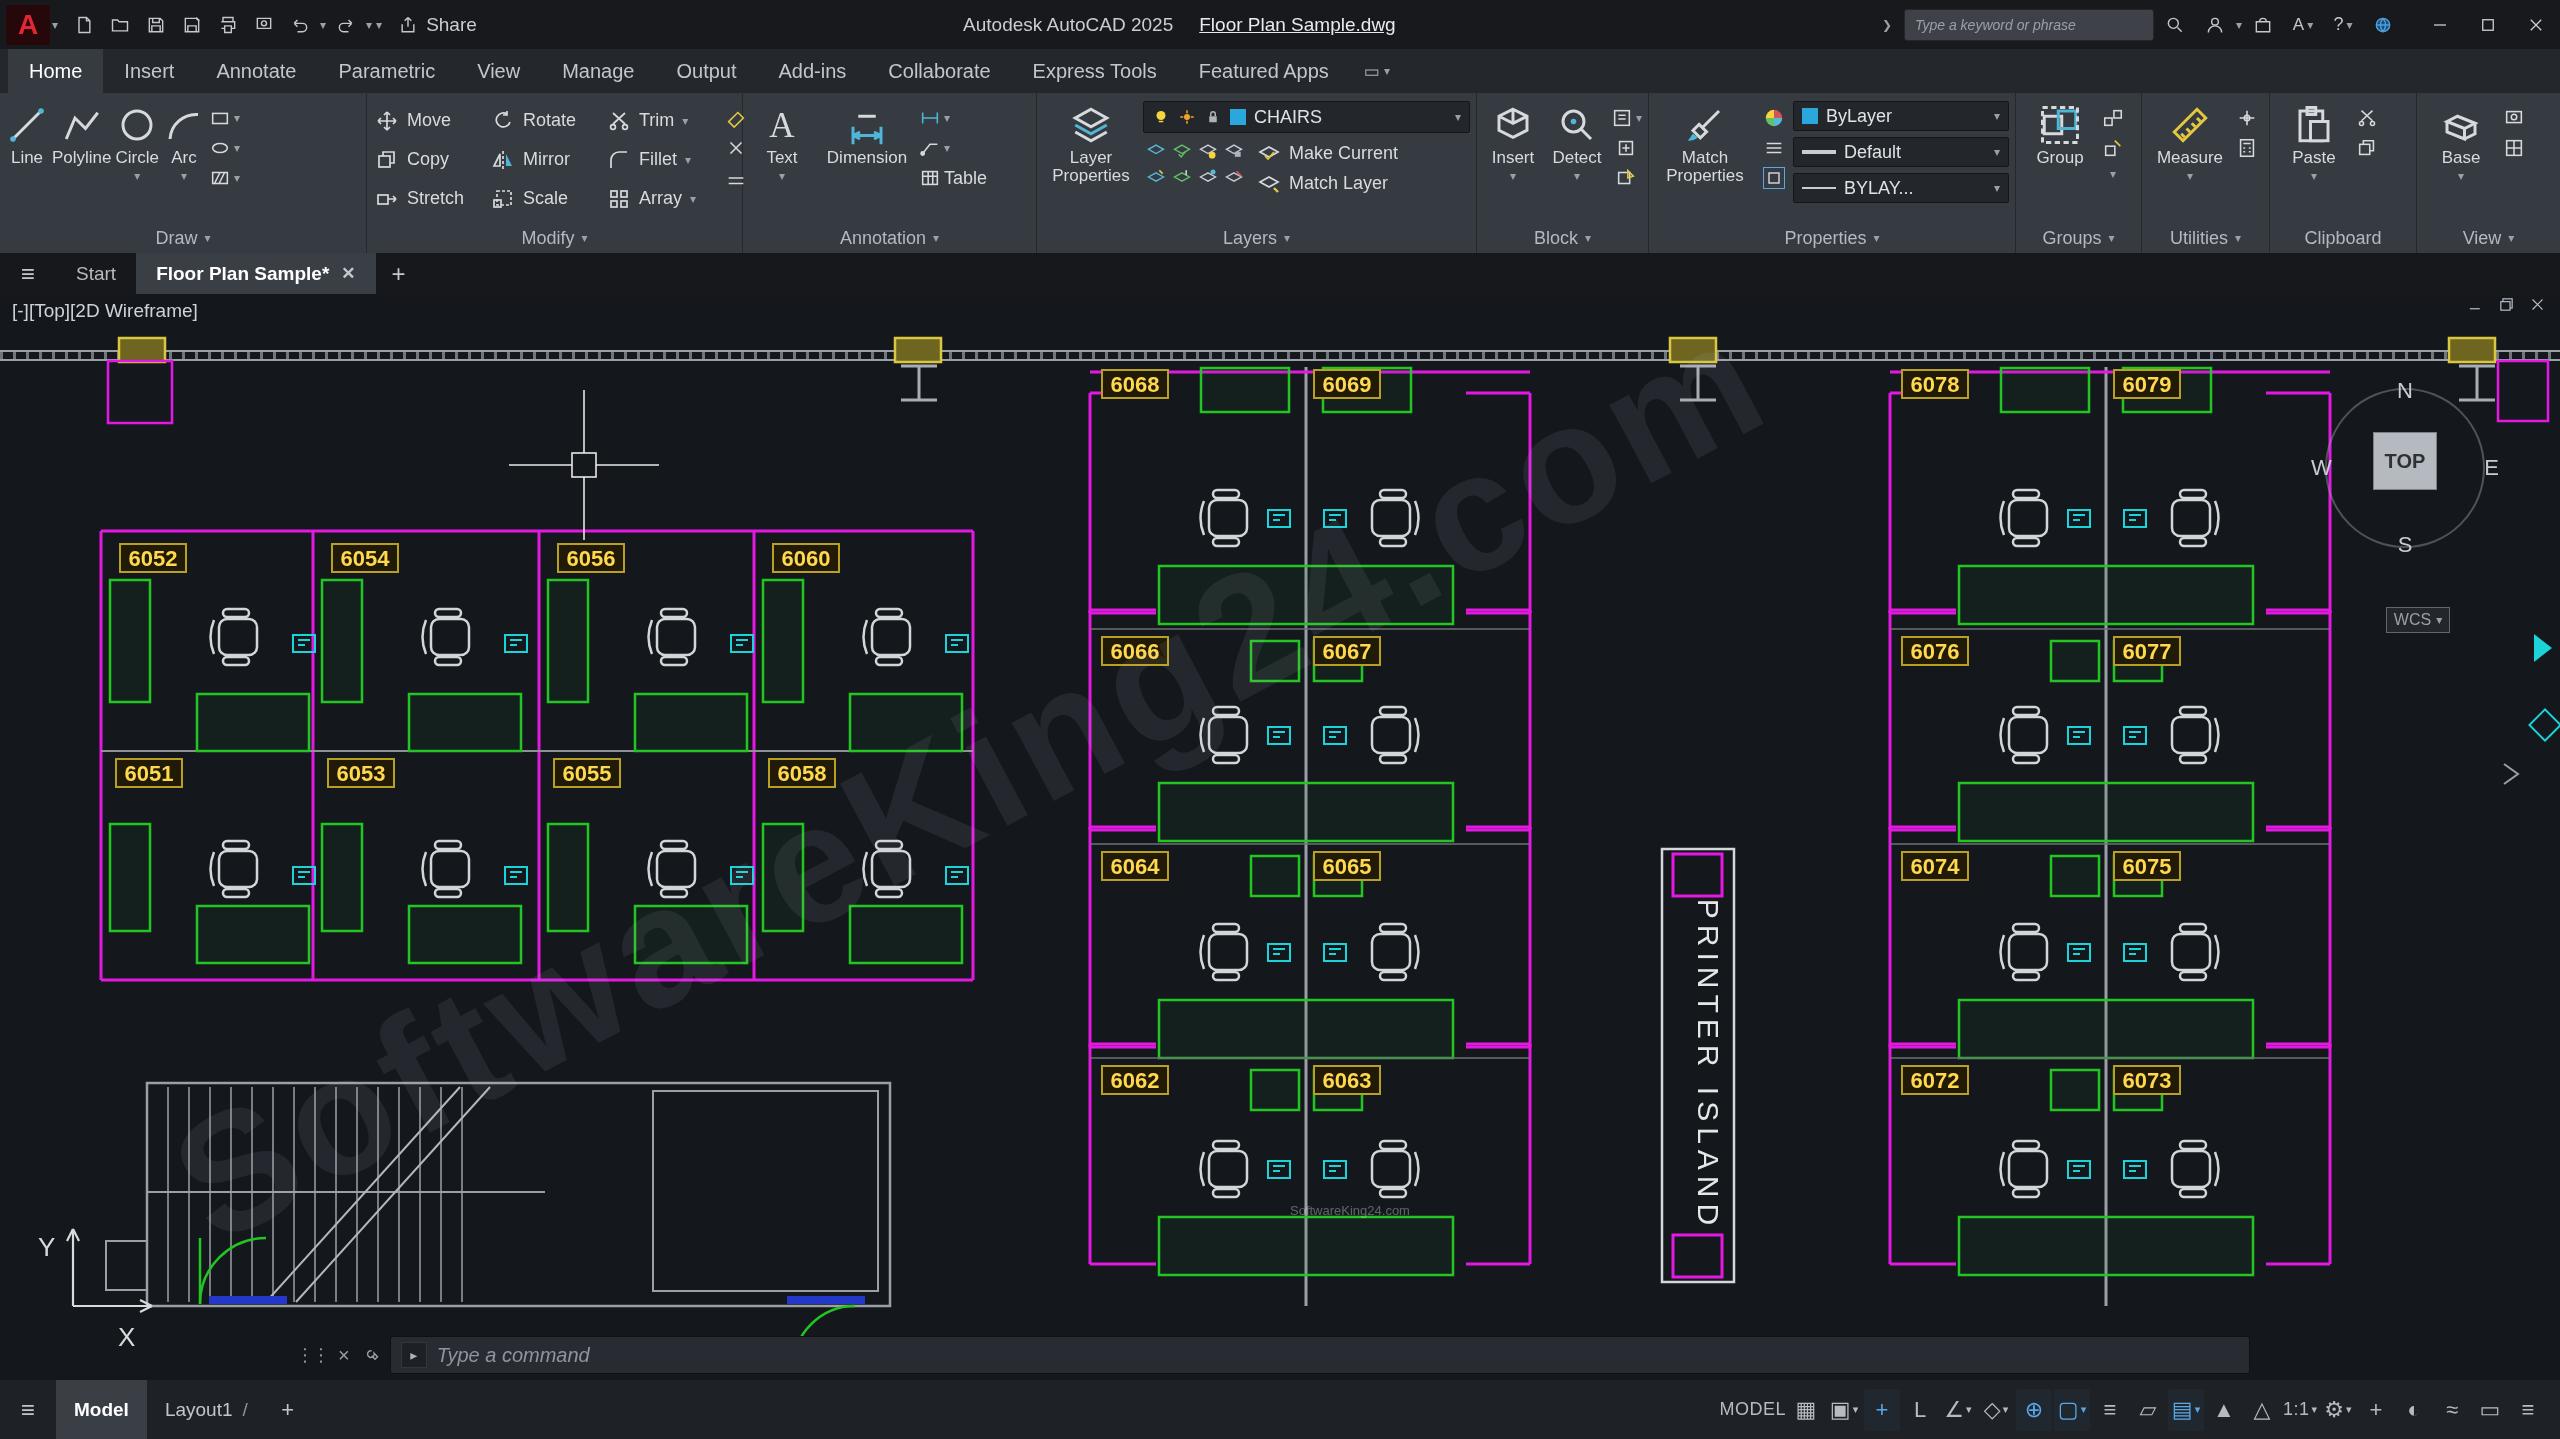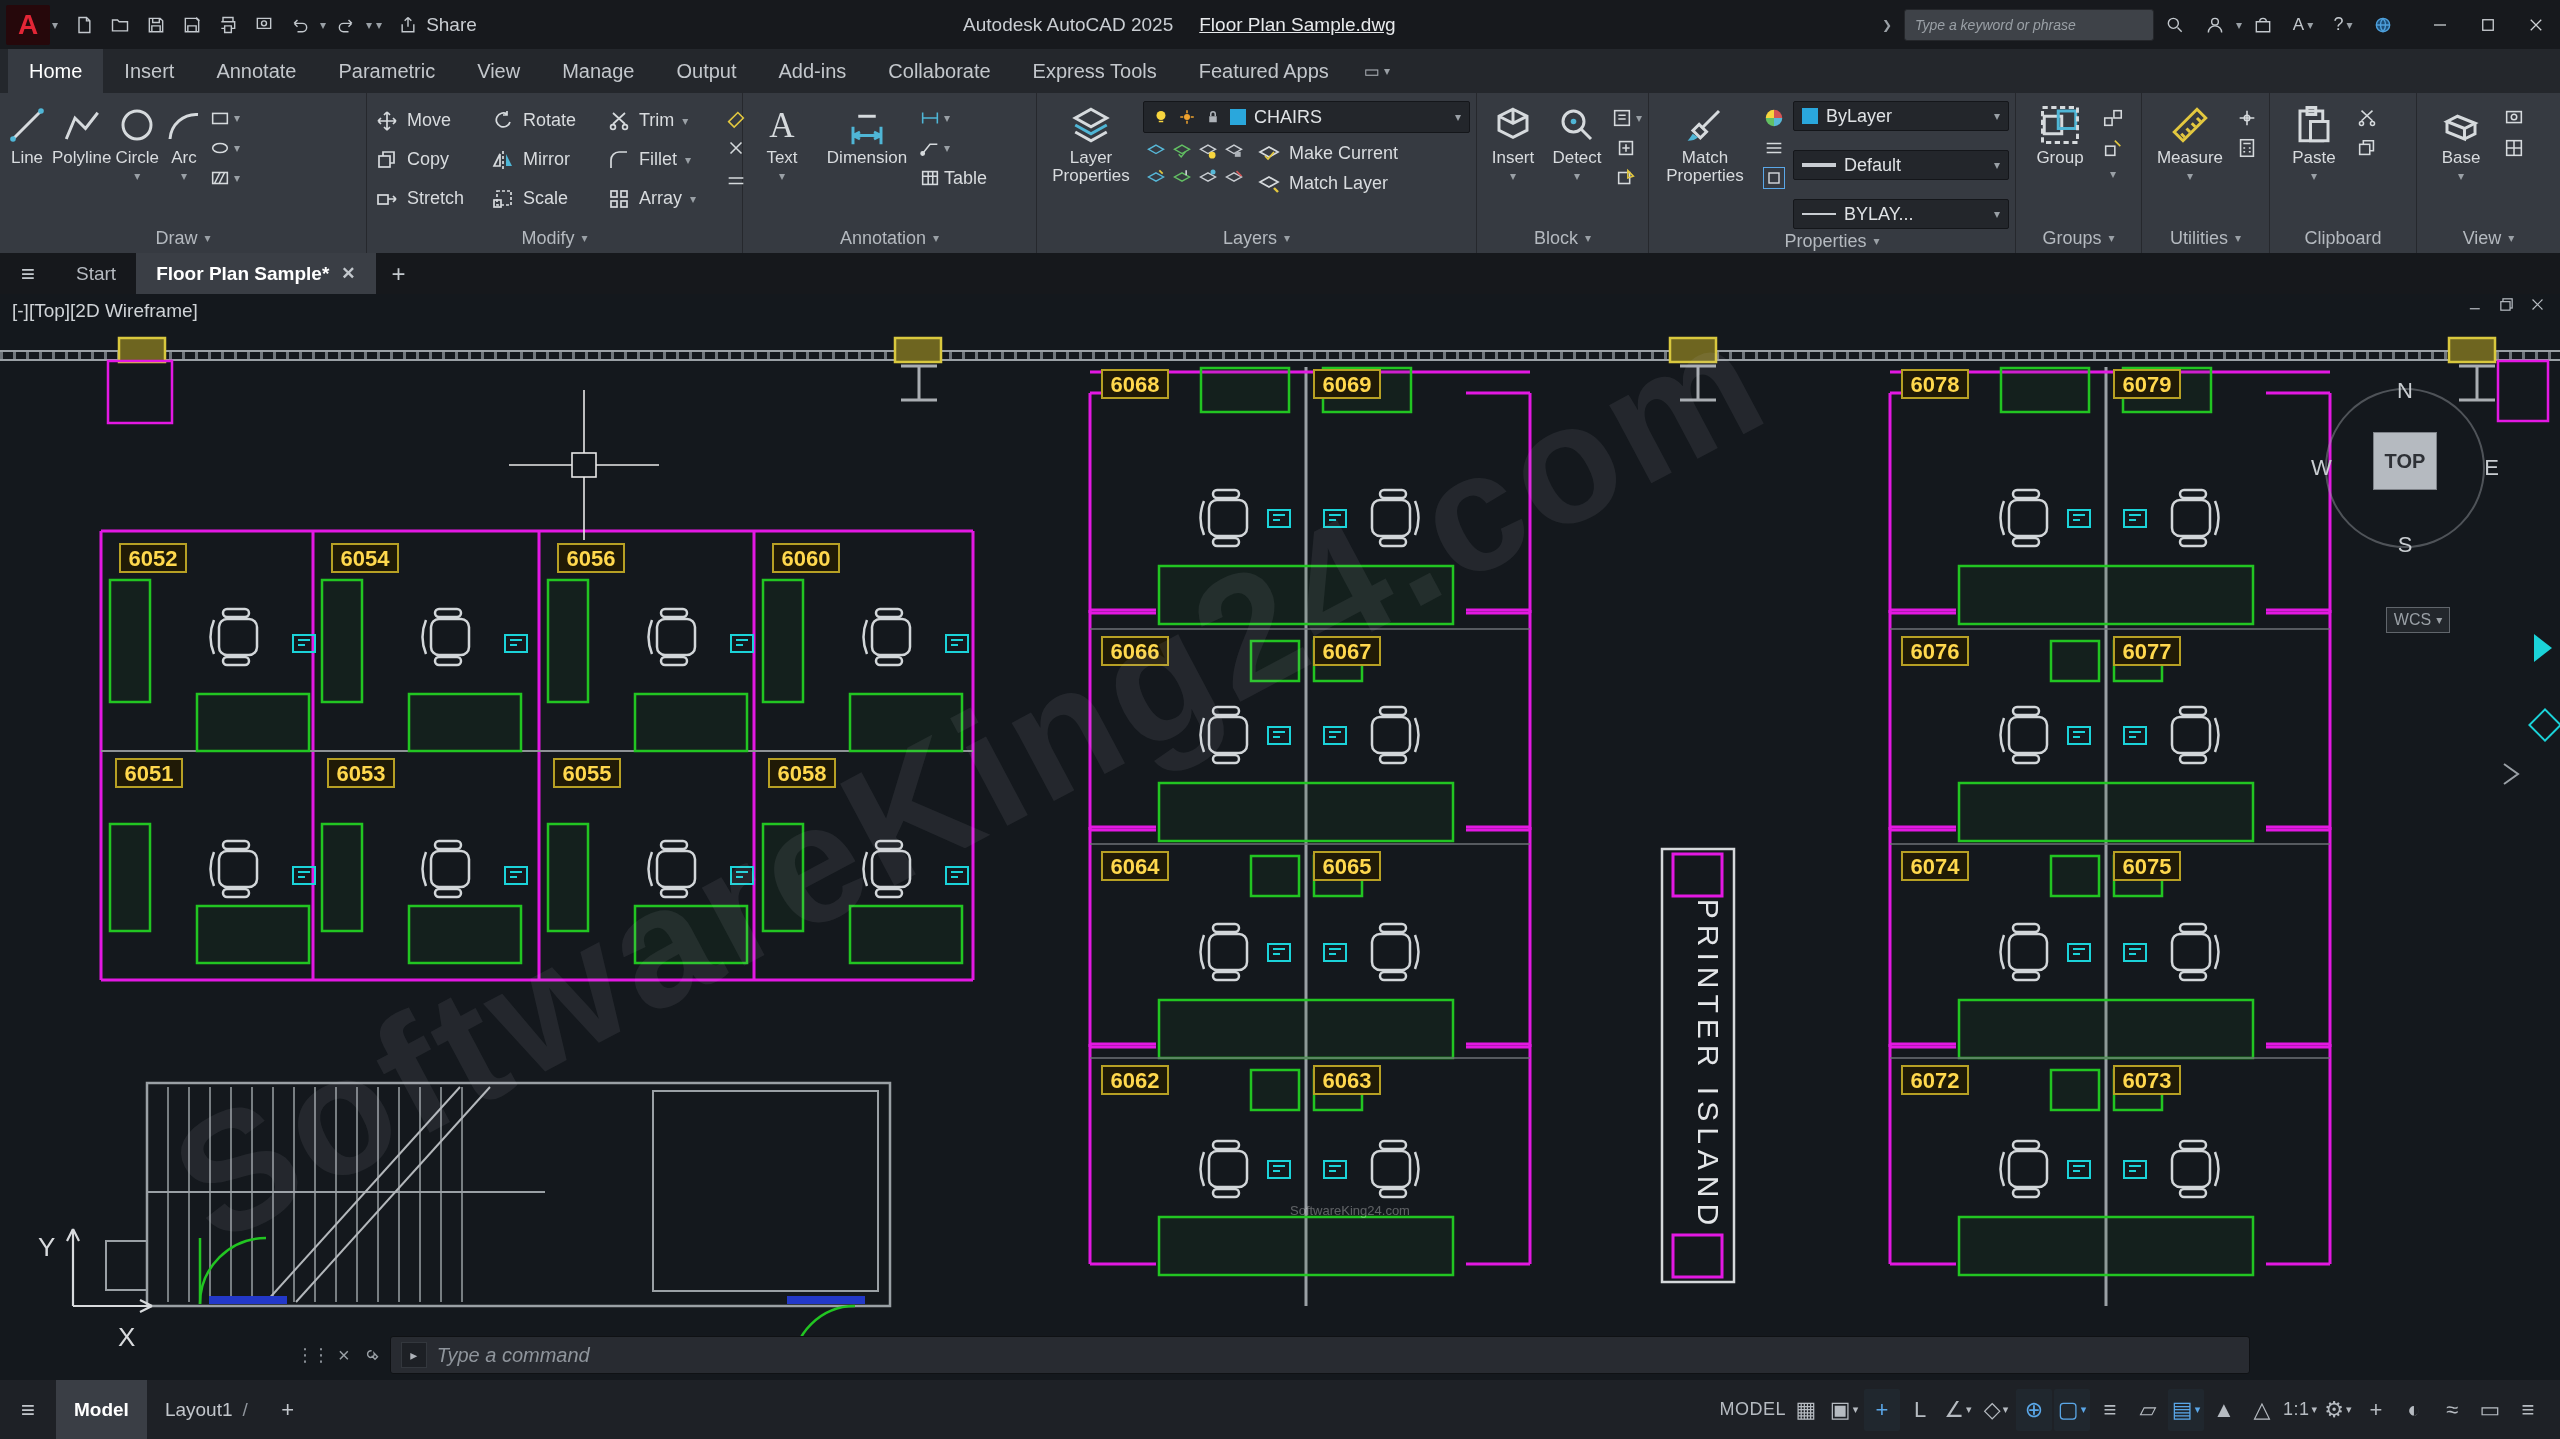--- a/index.html
+++ b/index.html
@@ -584,21 +584,21 @@
               <path d="M12 12 L12 21 A9 9 0 0 1 3 12 Z" fill="#63c063"></path>
               <path d="M12 12 L3 12 A9 9 0 0 1 12 3 Z" fill="#f7d53e"></path>
             </svg>
           <svg viewBox="0 0 24 24" class="ic" style="width:22px;height:22px">
               <path d="M4 7 h16 M4 12 h16 M4 17 h16"></path>
             </svg>
           <svg viewBox="0 0 24 24" style="width:22px;height:22px;border:1.5px solid #5aa7e8" class="ic">
               <rect x="6" y="6" width="12" height="12"></rect>
             </svg>
         </div>
-        <div style="flex:1;display:flex;flex-direction:column;gap:19px;">
+        <div style="flex:1;display:flex;flex-direction:column;gap:6px;">
           <div class="combo">
               <span class="swatch"></span>
               <span>ByLayer</span>
               <span class="car caret">▾</span>
             </div>
           <div class="combo">
               <span class="lwline"></span>
               <span>Default</span>
               <span class="car caret">▾</span>
             </div>

